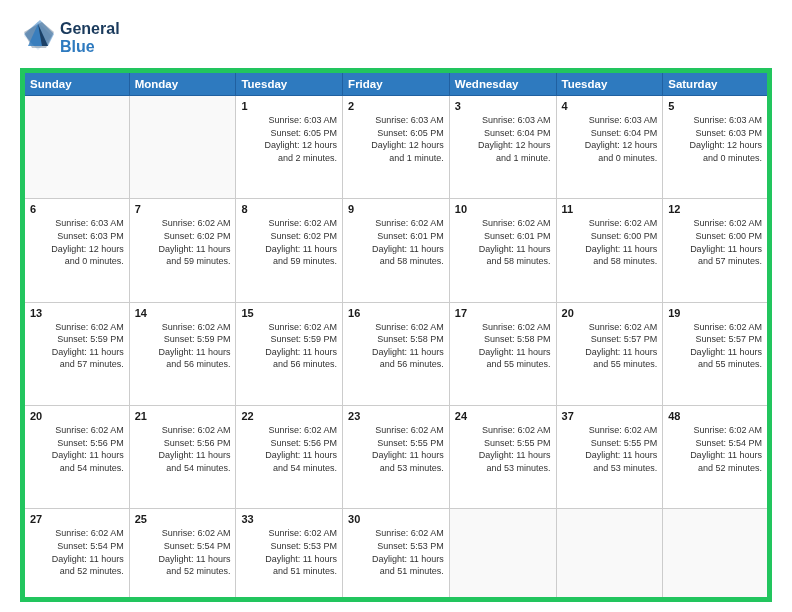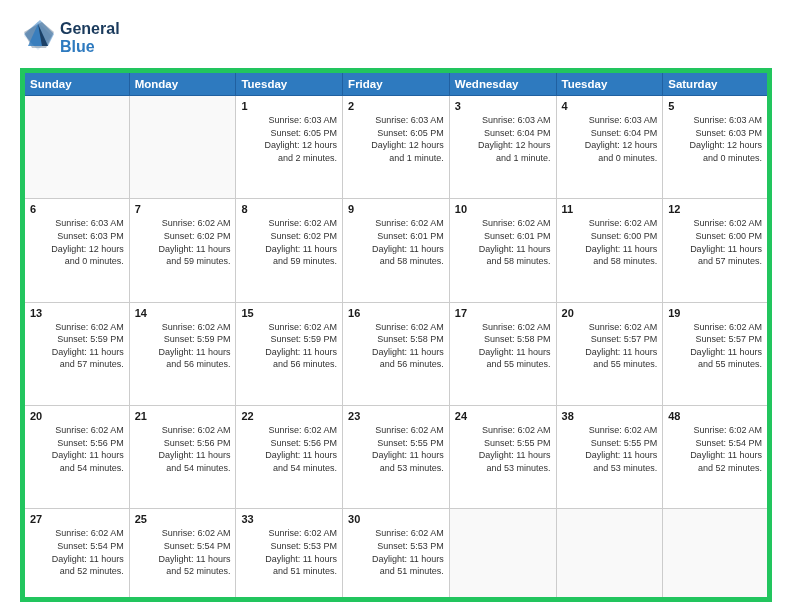--- a/index.html
+++ b/index.html
@@ -297,21 +297,21 @@
 and 53 minutes.</div>
           </td>
           <td>
             <span class="day-num">24</span>
             <div class="day-info" style="white-space: pre-line;">Sunrise: 6:02 AM
 Sunset: 5:55 PM
 Daylight: 11 hours
 and 53 minutes.</div>
           </td>
           <td>
-            <span class="day-num">38</span>
+            <span class="day-num">37</span>
             <div class="day-info" style="white-space: pre-line;">Sunrise: 6:02 AM
 Sunset: 5:55 PM
 Daylight: 11 hours
 and 53 minutes.</div>
           </td>
           <td>
             <span class="day-num">48</span>
             <div class="day-info" style="white-space: pre-line;">Sunrise: 6:02 AM
 Sunset: 5:54 PM
 Daylight: 11 hours

